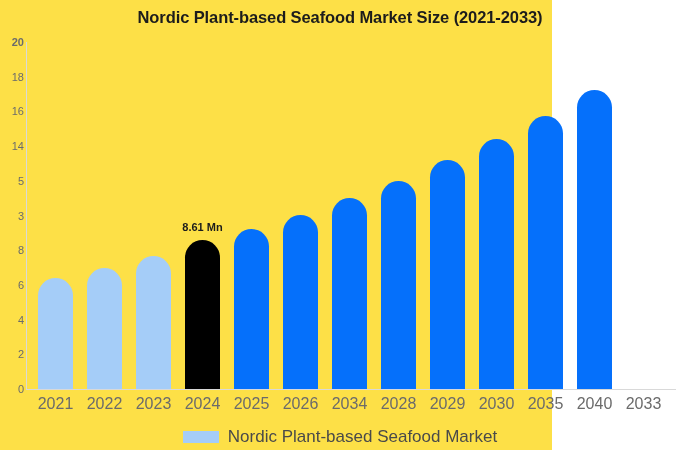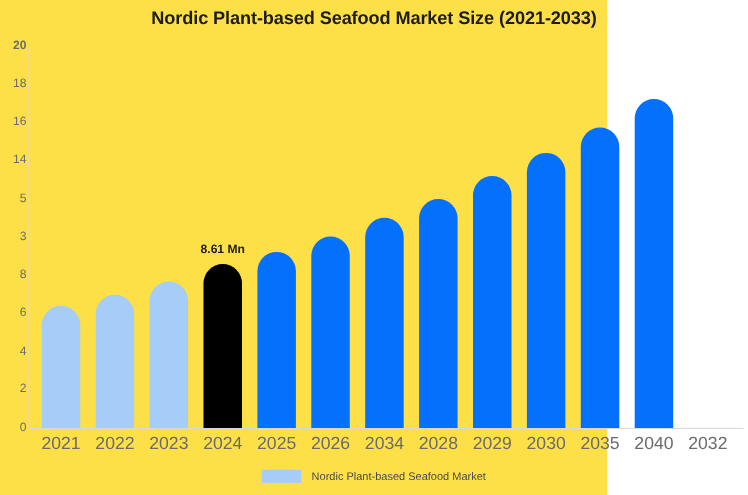--- a/index.html
+++ b/index.html
@@ -111,21 +111,21 @@
     display: flex;
     align-items: center;
     justify-content: center;
     gap: 9px;
   }
   #legend-swatch {
     width: 36px;
     height: 12px;
   }
   #legend-label {
-    font-size: 10px;
+    font-size: 17px;
     color: #4a4a4a;
   }
 </style>
 </head>
 <body>
 
 <div id="chart-root">
 
   <div id="chart-title">Nordic Plant-based Seafood Market Size (2021-2033)</div>
 
@@ -192,21 +192,21 @@
       <div class="x-tick" style="left: 129px;">2023</div>
       <div class="x-tick" style="left: 178px;">2024</div>
       <div class="x-tick" style="left: 227px;">2025</div>
       <div class="x-tick" style="left: 276px;">2026</div>
       <div class="x-tick" style="left: 325px;">2034</div>
       <div class="x-tick" style="left: 374px;">2028</div>
       <div class="x-tick" style="left: 423px;">2029</div>
       <div class="x-tick" style="left: 472px;">2030</div>
       <div class="x-tick" style="left: 521px;">2035</div>
       <div class="x-tick" style="left: 570px;">2040</div>
-      <div class="x-tick" style="left: 619px;">2032</div>
+      <div class="x-tick" style="left: 619px;">2033</div>
     </div>
 
   <div id="legend">
     <span id="legend-swatch" style="background: rgb(165, 205, 248);"></span>
     <span id="legend-label">Nordic Plant-based Seafood Market</span>
   </div>
 
 </div>
 
 </body></html>

